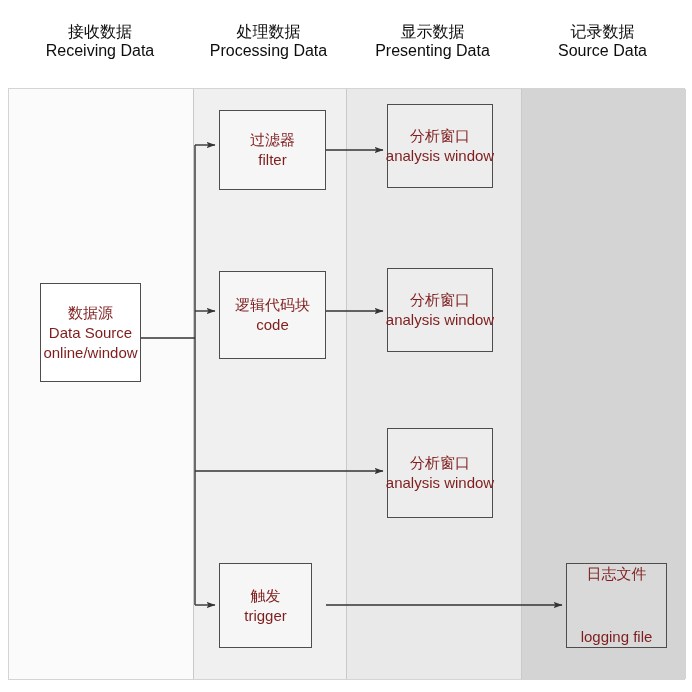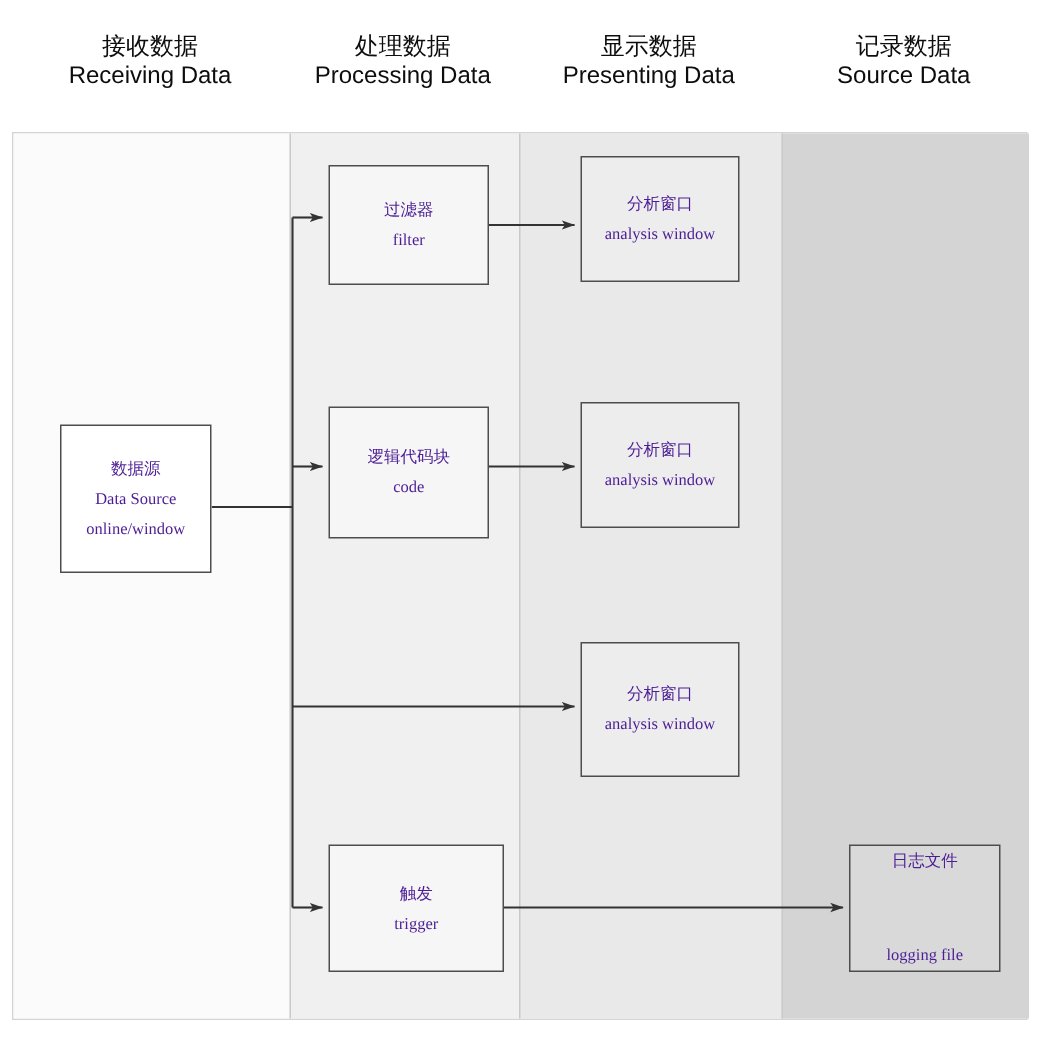--- a/index.html
+++ b/index.html
@@ -57,25 +57,24 @@
   .node {
     position: absolute;
     box-sizing: border-box;
     border: 1.6px solid #4d4d4d;
     background: #f6f6f6;
     display: flex;
     flex-direction: column;
     align-items: center;
     justify-content: center;
     text-align: center;
-    font-size: 11px;
+    font-size: 15px;
     line-height: 20px;
-    color: #4c1d95;
+    color: #7f1d1d;
     z-index: 5;
-    font-family: Liberation Serif, serif;
   }
   .node.plain { background: #ffffff; }
   .node .cn, .node .en, .node .sub { display: block; white-space: nowrap; }
 
   
   #wires {
     position: absolute;
     left: 0;
     top: 0;
     width: 692px;
@@ -148,21 +147,21 @@
   <div class="node" style="left:219px; top:110px; width:107px; height:80px; background:#f6f6f6;">
     <span class="cn">过滤器</span>
     <span class="en">filter</span>
   </div>
 
   <div class="node" style="left:219px; top:271px; width:107px; height:88px; background:#f6f6f6;text-align:center;">
     <span class="cn">逻辑代码块</span>
     <span class="en">code</span>
   </div>
 
-  <div class="node" style="left:219px; top:563px; width:117px; height:85px; background:#f6f6f6;">
+  <div class="node" style="left:219px; top:563px; width:93px; height:85px; background:#f6f6f6;">
     <span class="cn">触发</span>
     <span class="en">trigger</span>
   </div>
 
   <div class="node" style="left:387px; top:104px; width:106px; height:84px; background:#ededed;">
     <span class="cn">分析窗口</span>
     <span class="en">analysis window</span>
   </div>
 
   <div class="node" style="left:387px; top:268px; width:106px; height:84px; background:#ededed;">

